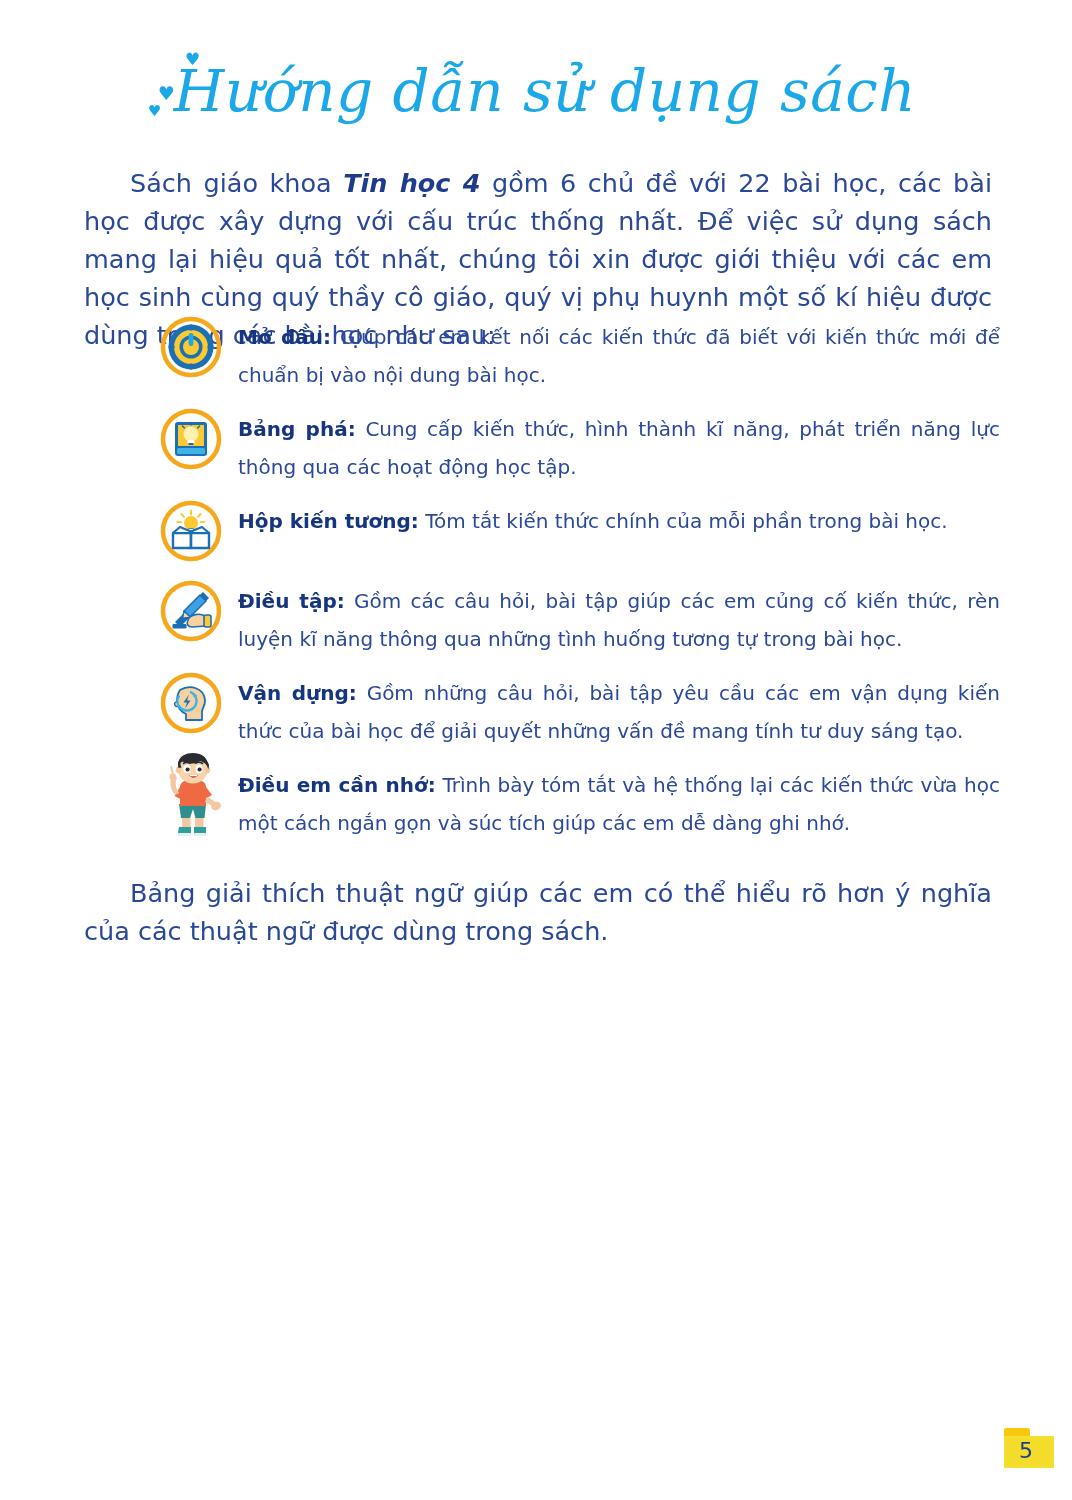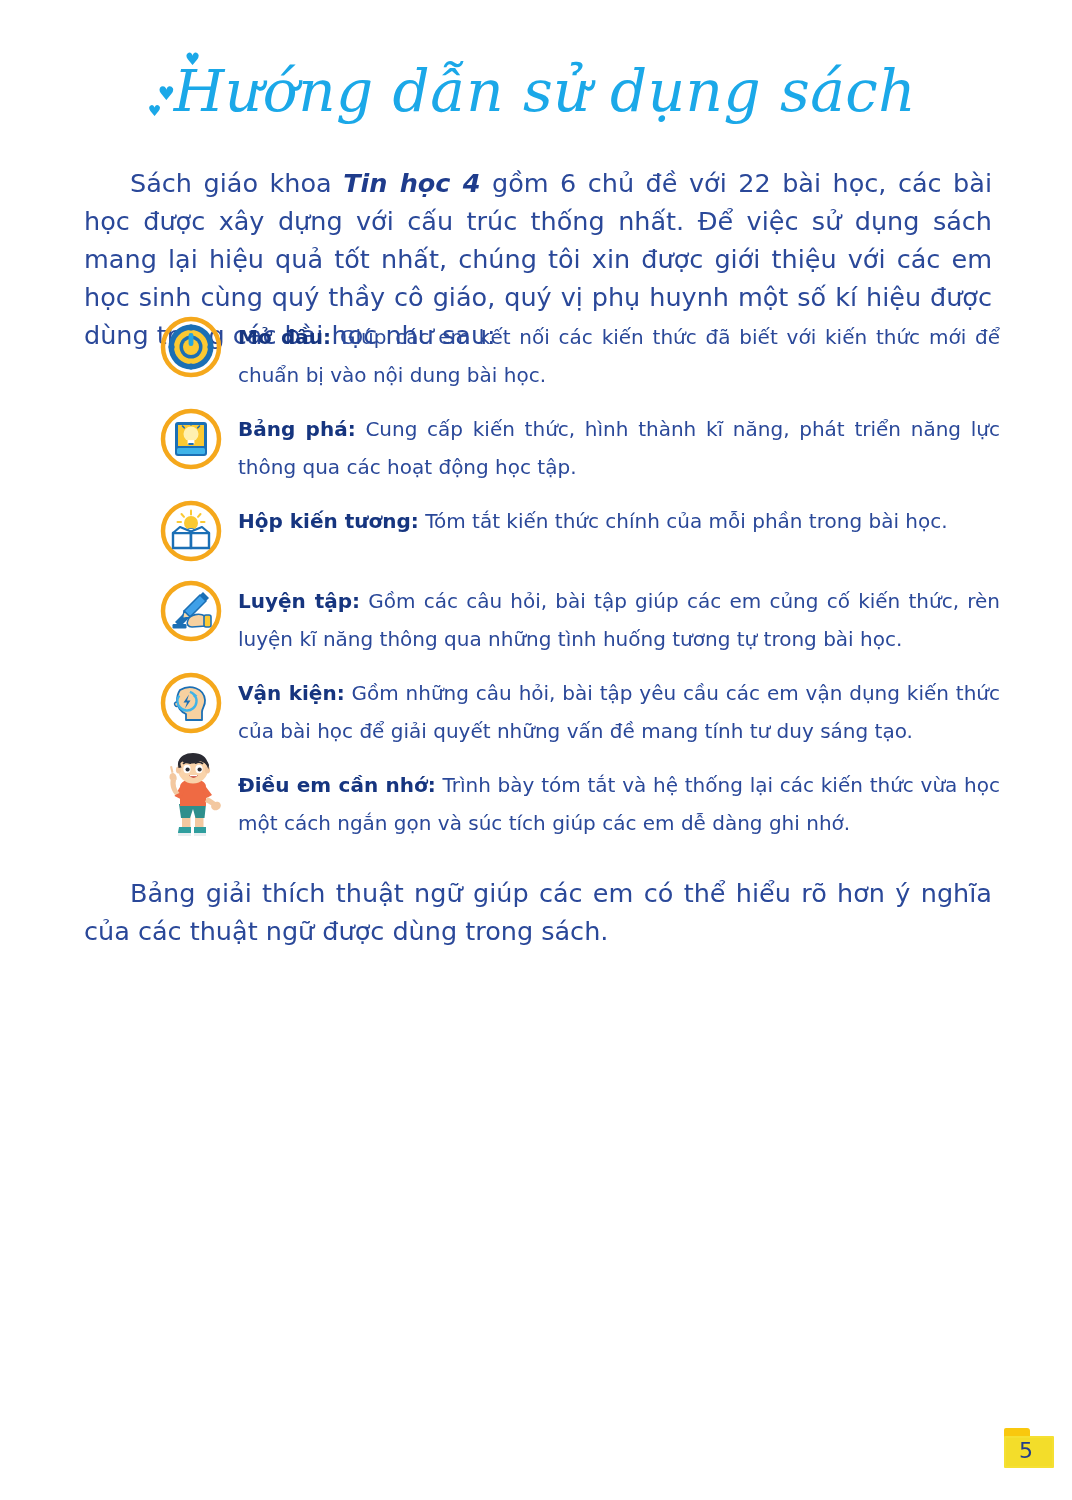--- a/index.html
+++ b/index.html
@@ -237,35 +237,35 @@
           <circle cx="31" cy="31" r="28" fill="none" stroke="#f5a81c" stroke-width="4.5"></circle>
           <path d="M15 42 L25 32 L30 37 L20 47 Z" fill="#1b6fb5"></path>
           <rect x="12.5" y="44" width="14" height="4.5" rx="1.2" fill="#1b6fb5"></rect>
           <path d="M24 31 L40 15 L46 21 L30 37 Z" fill="#3fa0e8" stroke="#1b6fb5" stroke-width="1.6" stroke-linejoin="round"></path>
           <path d="M40 15 L43 12 L49 18 L46 21 Z" fill="#1b6fb5"></path>
           <path d="M24 31 L30 37 L22.5 38.5 Z" fill="#f7d9a8" stroke="#1b6fb5" stroke-width="1.3" stroke-linejoin="round"></path>
           <path d="M28 40 C30 34 40 33 45 36 L48 39 L46 46 L32 47 C28 47 26 44 28 40 Z" fill="#f7d1a0" stroke="#1b6fb5" stroke-width="1.6" stroke-linejoin="round"></path>
           <rect x="44" y="35" width="7" height="12" rx="2" fill="#fbc932" stroke="#1b6fb5" stroke-width="1.6"></rect>
         </svg>
       </span>
-      <div class="ltext"><span class="lbl">Luyện tập:</span><span> Gồm các câu hỏi, bài tập giúp các em củng cố kiến thức, rèn luyện kĩ năng thông qua những tình huống tương tự trong bài học.</span></div>
+      <div class="ltext"><span class="lbl">Điều tập:</span><span> Gồm các câu hỏi, bài tập giúp các em củng cố kiến thức, rèn luyện kĩ năng thông qua những tình huống tương tự trong bài học.</span></div>
     </div>
 
     <div class="legend-item">
       <span class="badge">
         <svg viewBox="0 0 62 62">
           <circle cx="31" cy="31" r="28" fill="none" stroke="#f5a81c" stroke-width="4.5"></circle>
           <path d="M20 18 C30 12 44 16 45 28 C45.5 34 42 36 42 40 L42 48 L26 48 L26 42 C21 40 17 35 17 29 C17 25 18 21 20 18 Z" fill="#f7d1a0" stroke="#1b6fb5" stroke-width="1.8" stroke-linejoin="round"></path>
           <path d="M17 30 C15 30 14 31.5 14.8 33 C15.4 34.2 16.6 34.6 17.6 34.2" fill="#f7d1a0" stroke="#1b6fb5" stroke-width="1.5"></path>
           <circle cx="27" cy="29" r="9.5" fill="none" stroke="#3fb3e8" stroke-width="2.4" stroke-dasharray="42 12" transform="rotate(-40 27 29)"></circle>
           <path d="M34 21.5 L37.5 23.5 L33.5 25 Z" fill="#3fb3e8"></path>
           <path d="M29 22.5 L23.5 30.5 L27 30.5 L25 36.5 L30.5 28.5 L27 28.5 Z" fill="#1b6fb5"></path>
         </svg>
       </span>
-      <div class="ltext"><span class="lbl">Vận kiện:</span><span>  Gồm những câu hỏi, bài tập yêu cầu các em vận dụng kiến thức của bài học để giải quyết những vấn đề mang tính tư duy sáng tạo.</span></div>
+      <div class="ltext"><span class="lbl">Vận dựng:</span><span>  Gồm những câu hỏi, bài tập yêu cầu các em vận dụng kiến thức của bài học để giải quyết những vấn đề mang tính tư duy sáng tạo.</span></div>
     </div>
 
     <div class="legend-item">
       <span class="boy">
         <svg viewBox="0 0 70 88">
 
           <rect x="24" y="60" width="8.5" height="17" fill="#f3c8a0"></rect>
           <rect x="37" y="60" width="8.5" height="17" fill="#f3c8a0"></rect>
 
           <path d="M21 75 L33 75 L33 81 C33 83 31 84 28 84 L23 84 C21 84 20 82.5 20 80.5 Z" fill="#2f9e9e"></path>

